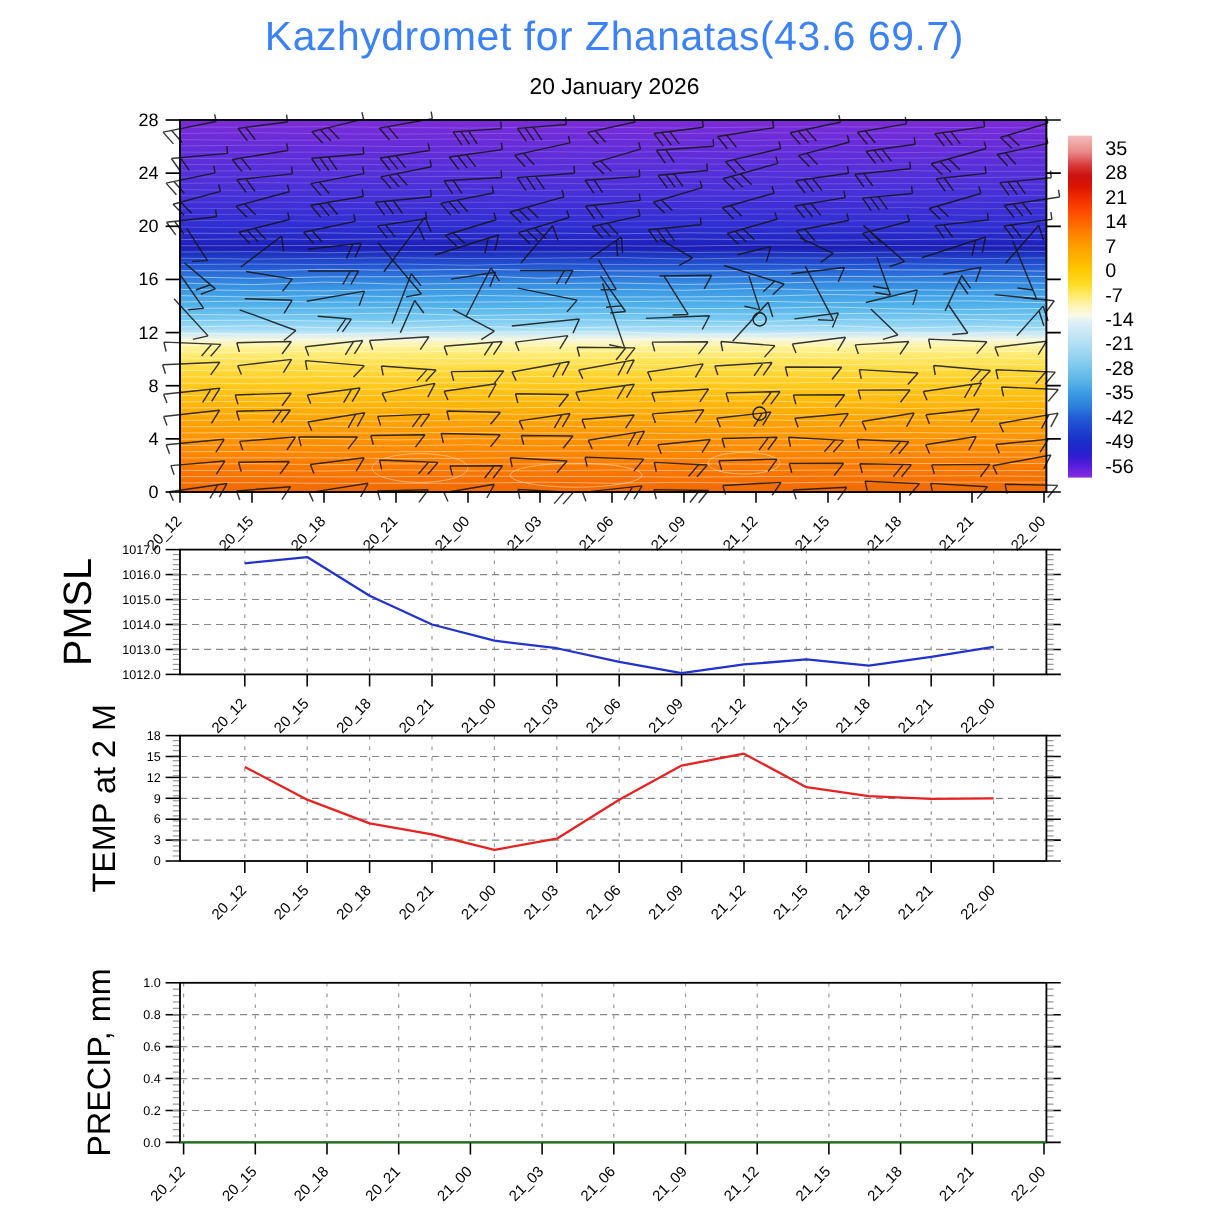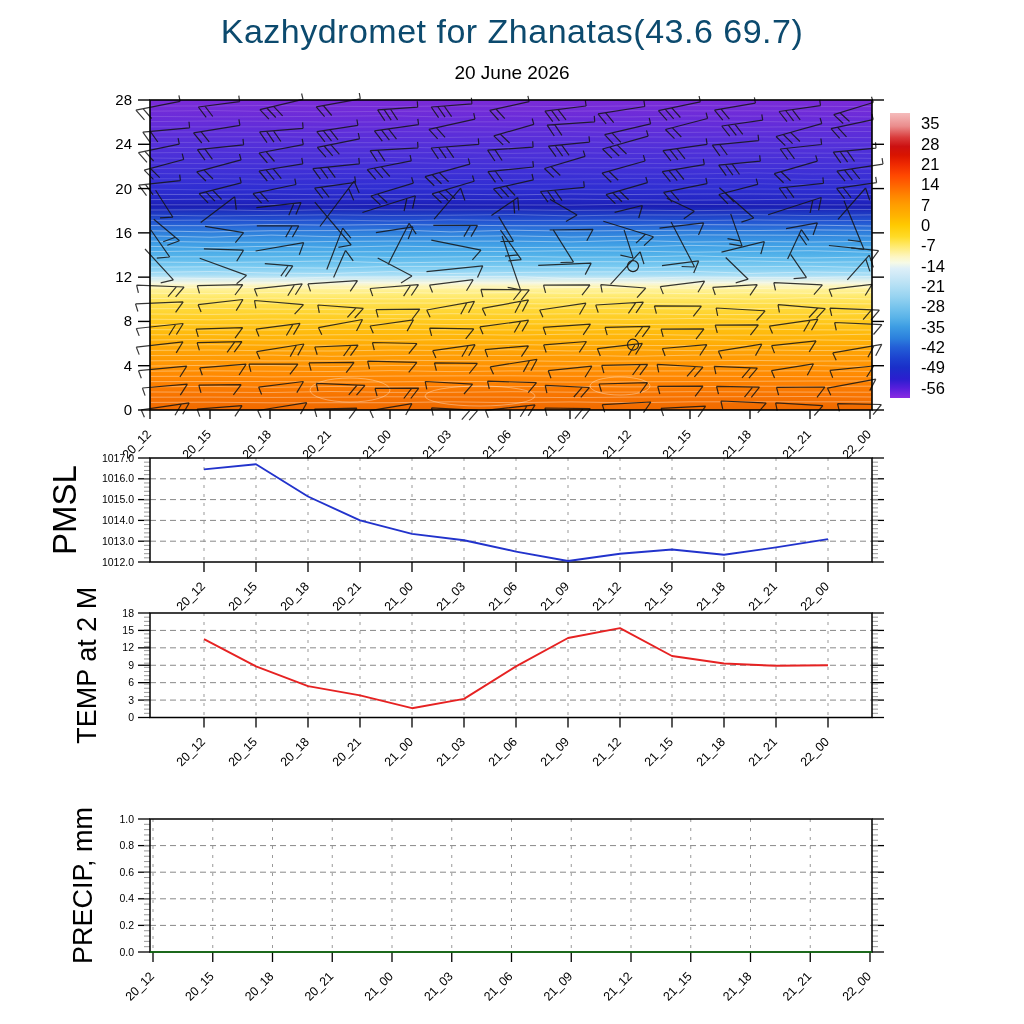--- a/index.html
+++ b/index.html
@@ -1,30 +1,30 @@
 <!DOCTYPE html>
 <html><head>
 <meta charset="utf-8">
 <style>
   html,body{margin:0;padding:0;background:#fff;}
   #page{position:relative;width:1024px;height:1024px;background:#ffffff;
         font-family:"Liberation Sans",sans-serif;overflow:hidden;}
   #title{position:absolute;left:0;top:12px;width:1024px;text-align:center;
-         font-size:34px;color:#0c4a6e;letter-spacing:0.5px;}
+         font-size:34px;color:#3b82f6;letter-spacing:0.5px;}
   #subtitle{position:absolute;left:0;top:62px;width:1024px;text-align:center;
             font-size:19px;color:#000;}
   #canvas{position:absolute;left:0;top:0;}
   text{font-family:"Liberation Sans",sans-serif;fill:#000;}
 </style>
 </head>
 <body>
 
 <div id="page">
   <div id="title">Kazhydromet for Zhanatas(43.6 69.7)</div>
-  <div id="subtitle">20 June 2026</div>
+  <div id="subtitle">20 January 2026</div>
   <svg id="canvas" width="1024" height="1024" viewBox="0 0 1024 1024">
       <defs>
         <linearGradient id="gradCS" x1="0" y1="0" x2="0" y2="1">
           <stop offset="0%" stop-color="#7b2bd8"></stop>
           <stop offset="7.142857142857142%" stop-color="#662cd9"></stop>
           <stop offset="14.285714285714285%" stop-color="#5430d9"></stop>
           <stop offset="21.428571428571427%" stop-color="#4330d7"></stop>
           <stop offset="28.57142857142857%" stop-color="#2f2ed2"></stop>
           <stop offset="32.142857142857146%" stop-color="#2326c4"></stop>
           <stop offset="34.28571428571429%" stop-color="#1a1eb4"></stop>

